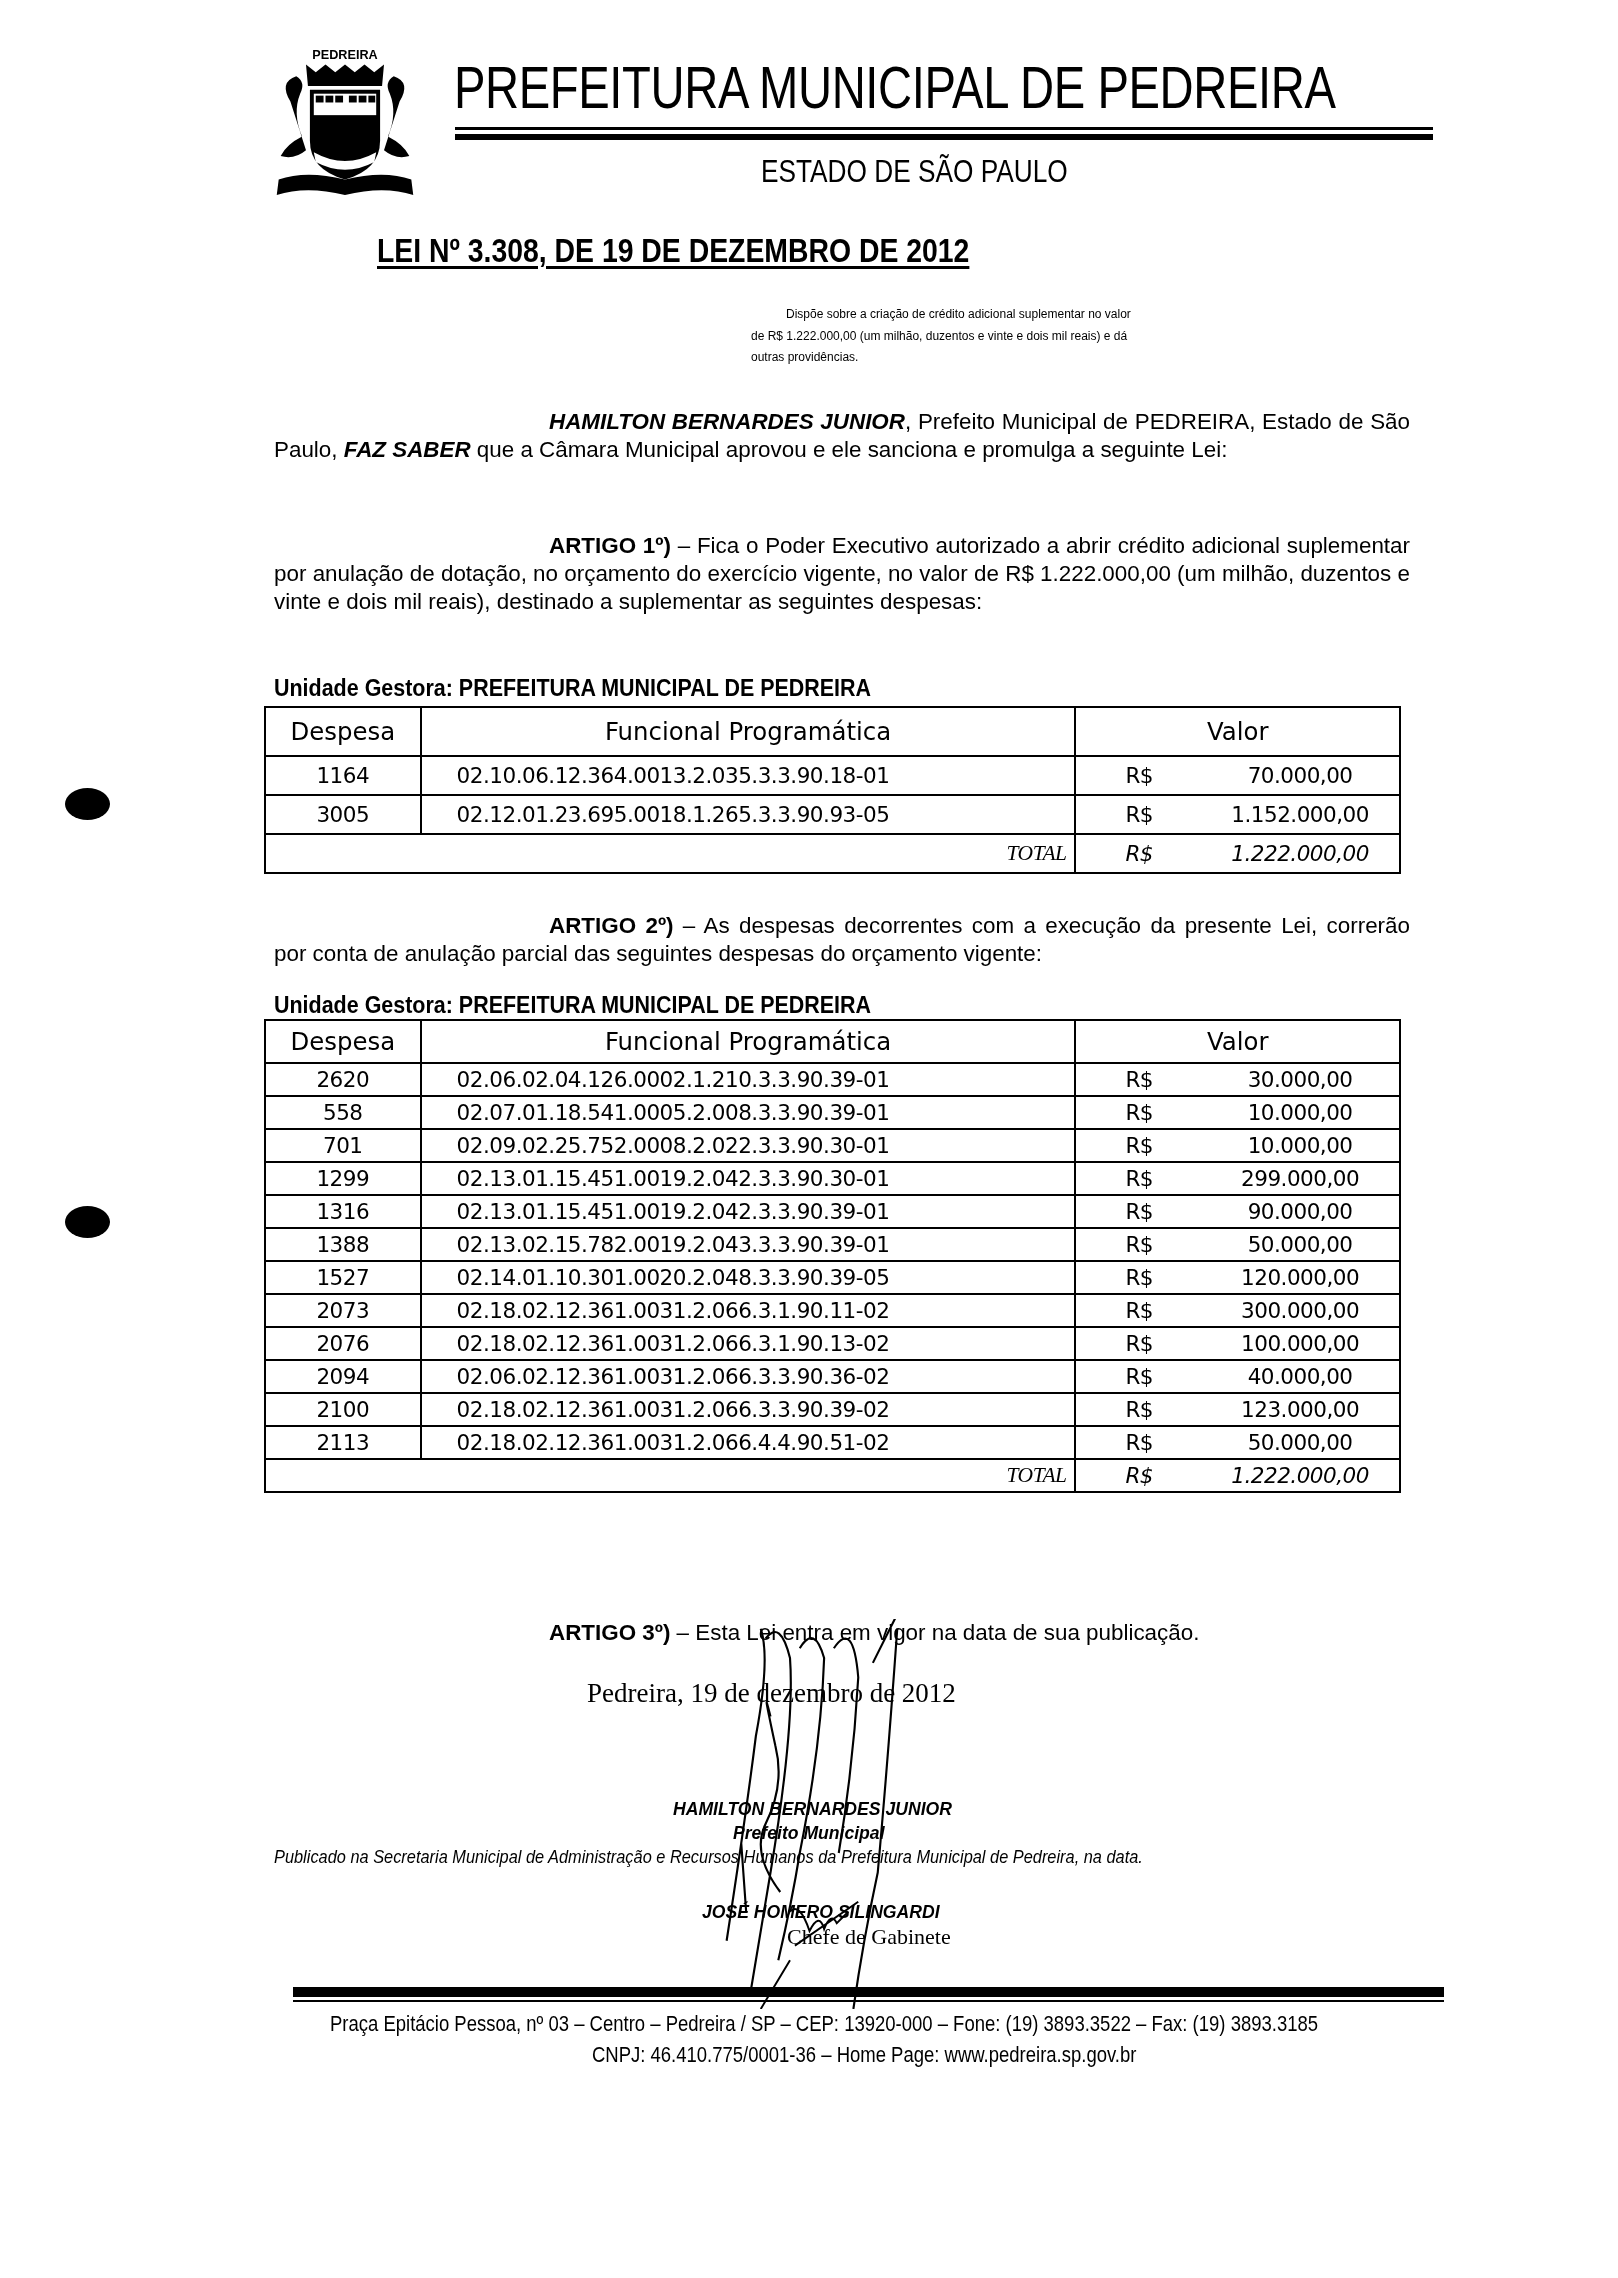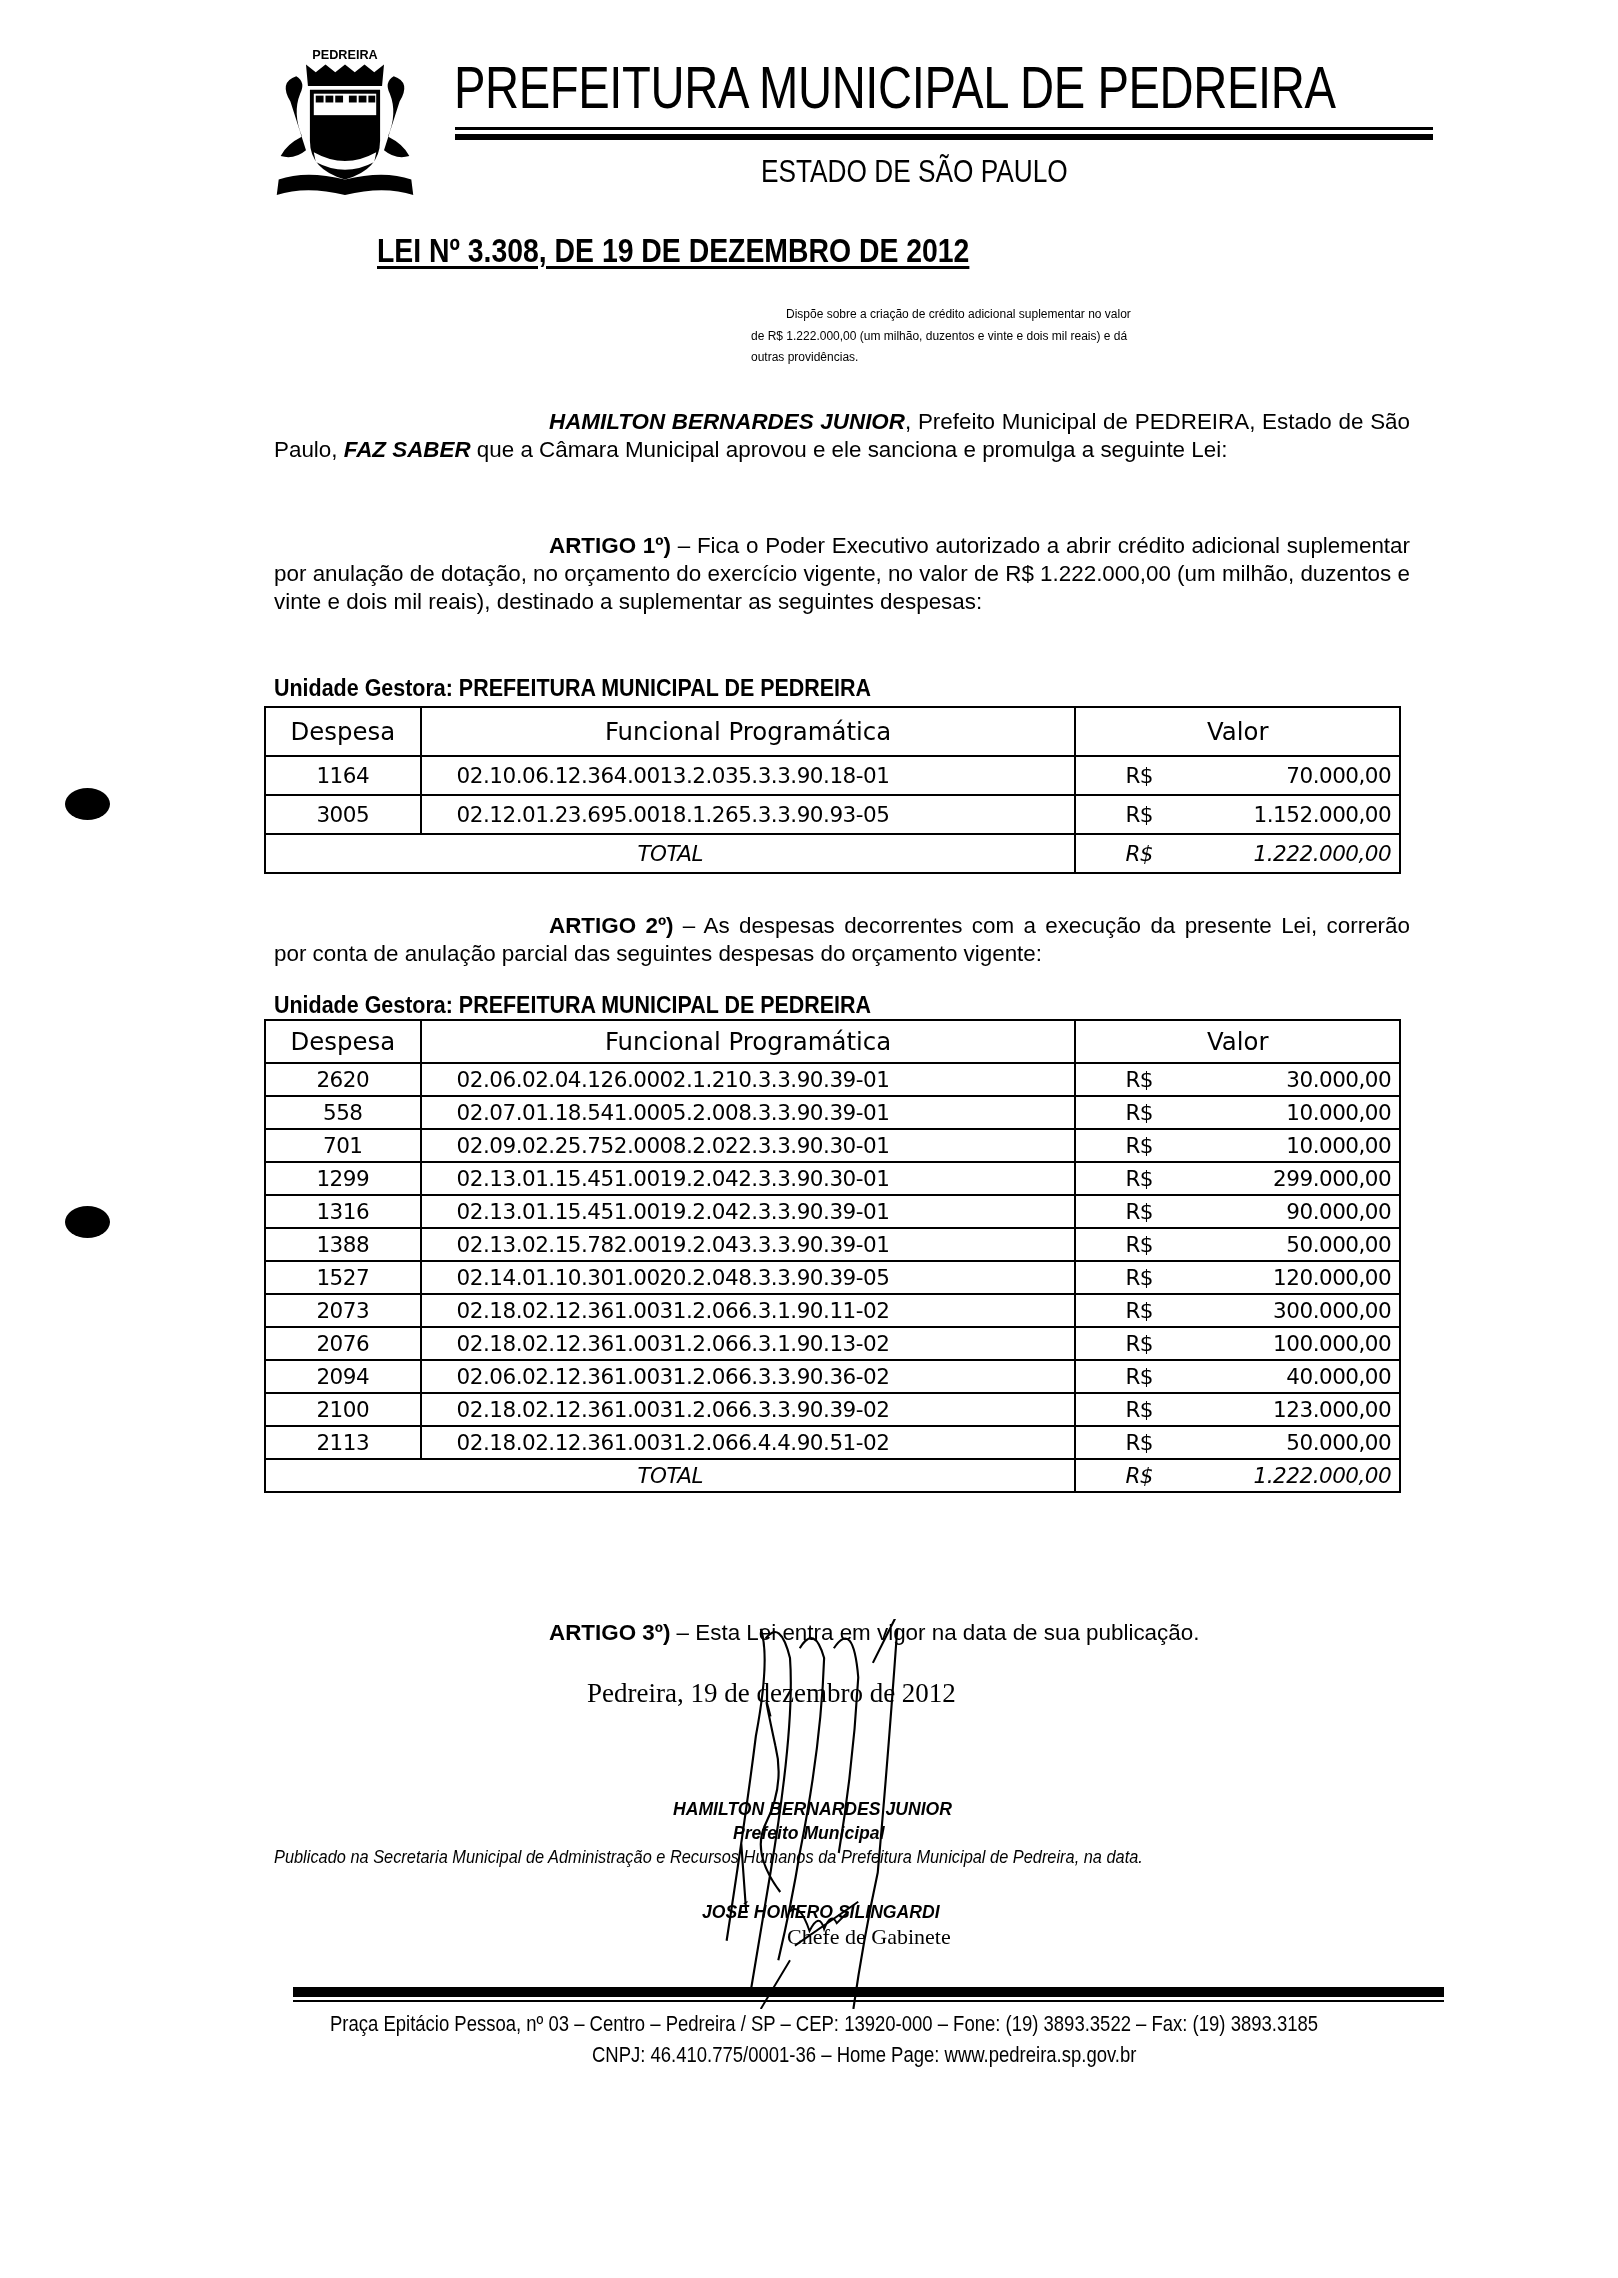--- a/index.html
+++ b/index.html
@@ -35,23 +35,23 @@
   table.budget td { font-size: 21.5px; font-weight: normal; letter-spacing: -0.5px; }
   .t1 { top: 706px; }
   .t1 th { height: 47px; }
   .t1 td { height: 37px; }
   .t2 { top: 1019px; }
   .t2 th { height: 41px; font-size: 26px; }
   .t2 td { height: 31px; }
   .c-desp { width: 138px; text-align: center; }
   .c-func { width: 610px; text-align: left; padding-left: 35px !important; }
   .c-cur { width: 68px; border-right: none !important; text-align: left; padding-left: 49px !important; }
-  .c-val { text-align: right; border-left: none !important; }
+  .c-val { text-align: center; border-left: none !important; }
   .total-row td { font-weight: bold; font-style: italic; }
-  .total-label { text-align: center; }
+  .total-label { text-align: right; font-family: Liberation Serif, serif; }
 
   .date-line { left: 587px; top: 1677px; font-family: "Liberation Serif", serif; font-size: 27px; line-height: 33px; white-space: nowrap; }
   .sig-name1 { left: 673px; top: 1799px; font-size: 17.6px; line-height: 21.5px; font-weight: bold; font-style: italic; white-space: nowrap; }
   .sig-role1 { left: 733px; top: 1823px; font-size: 17.6px; line-height: 21.5px; font-weight: bold; font-style: italic; white-space: nowrap; }
   .published { left: 274px; top: 1846px; font-size: 17.6px; line-height: 23.4px; font-style: italic; white-space: nowrap; transform: scaleX(0.93); transform-origin: left top; }
   .sig-name2 { left: 702px; top: 1902px; font-size: 17.6px; line-height: 21.5px; font-weight: bold; font-style: italic; white-space: nowrap; }
   .sig-role2 { left: 787px; top: 1926px; font-family: "Liberation Serif", serif; font-size: 22px; line-height: 21.5px; white-space: nowrap; }
 
   .signature { left: 468px; top: 1619px; width: 683px; height: 390px; pointer-events: none; }
 

